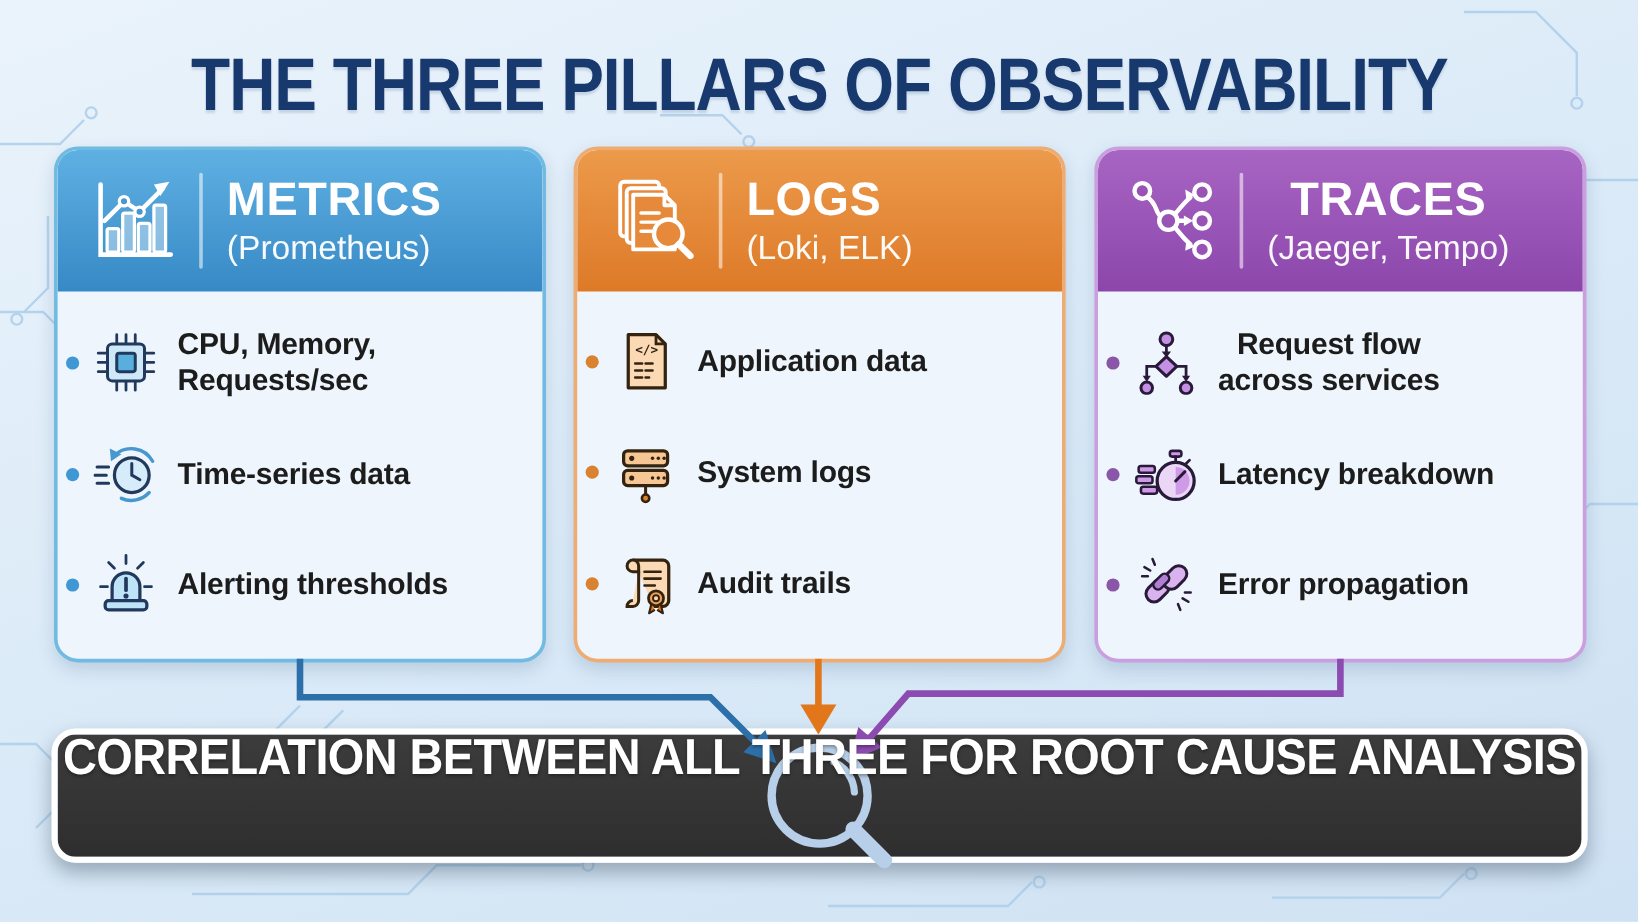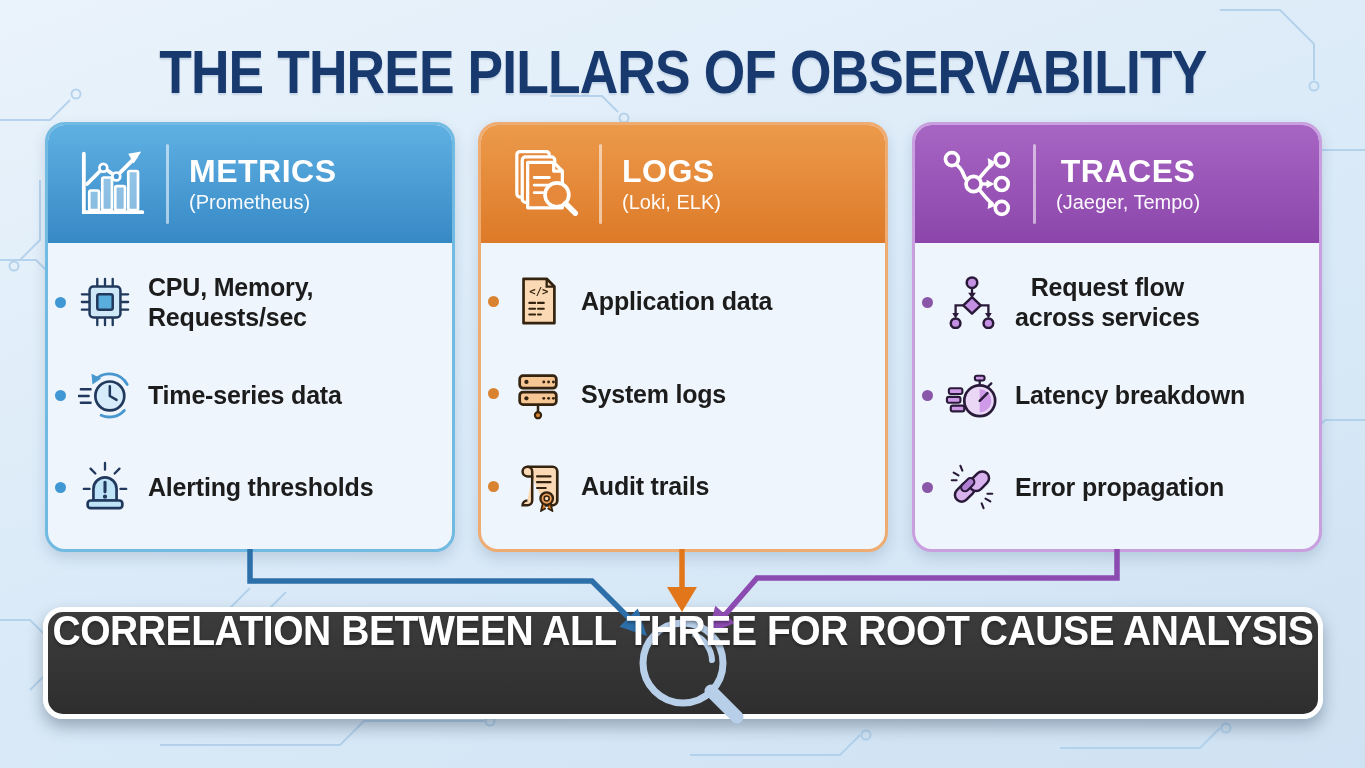--- a/index.html
+++ b/index.html
@@ -32,22 +32,22 @@
   .card-header{
     height:118px;flex:0 0 118px;display:flex;align-items:center;
     padding:0 10px 0 22px;border-radius:16px 16px 0 0;
   }
   .card-metrics .card-header{background:linear-gradient(180deg,#5fb0e2 0%,#3789c6 100%);}
   .card-logs .card-header{background:linear-gradient(180deg,#ec9a4b 0%,#dd7a28 100%);}
   .card-traces .card-header{background:linear-gradient(180deg,#a765c3 0%,#8c46ab 100%);}
   .hicon{width:84px;height:84px;flex:0 0 84px;display:flex;align-items:center;justify-content:center;}
   .hdivider{width:3px;height:80px;background:rgba(255,255,255,.55);border-radius:2px;margin:0 20px 0 12px;flex:0 0 3px;}
   .htext{display:flex;flex-direction:column;line-height:1.08;}
-  .htitle{font-size:32px;font-weight:bold;color:#ffffff;letter-spacing:.5px;}
-  .hsub{font-size:20px;color:#ffffff;opacity:.96;margin-top:4px;}
+  .htitle{font-size:39px;font-weight:bold;color:#ffffff;letter-spacing:.5px;}
+  .hsub{font-size:28px;color:#ffffff;opacity:.96;margin-top:4px;}
   .card-body{
     flex:1;display:flex;flex-direction:column;justify-content:space-around;
     padding:12px 16px 16px 3px;
   }
   .item{display:flex;align-items:center;}
   .bullet{width:11px;height:11px;border-radius:50%;flex:0 0 11px;margin:0 10px 0 4px;}
   .card-metrics .bullet{background:#3f97d3;}
   .card-logs .bullet{background:#d9822f;}
   .card-traces .bullet{background:#8a56a8;}
   .iicon{width:58px;height:58px;flex:0 0 58px;display:flex;align-items:center;justify-content:center;margin-right:14px;}

